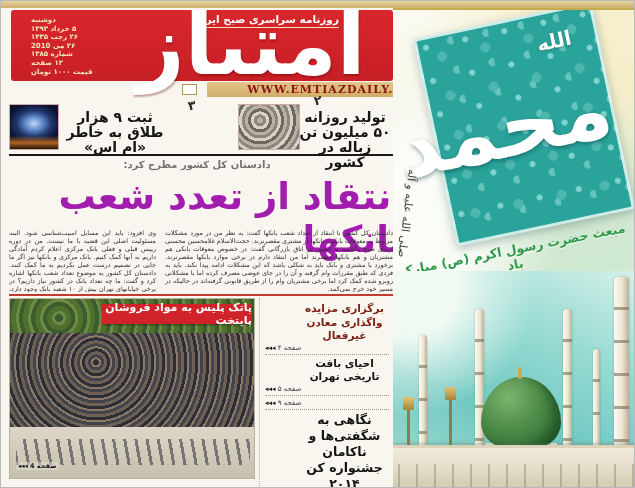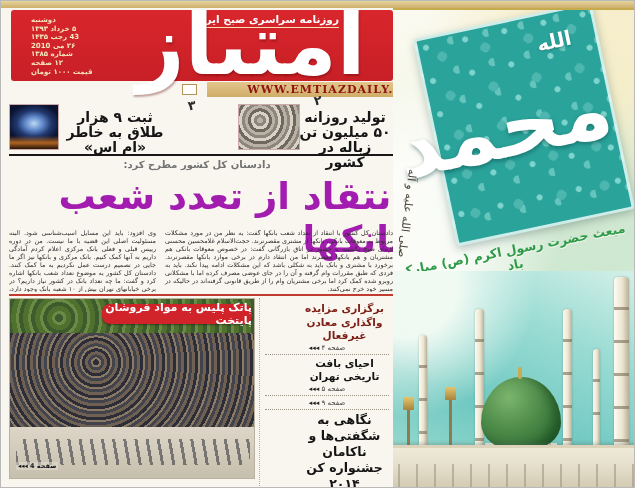--- a/index.html
+++ b/index.html
@@ -59,32 +59,32 @@
   
   .news-photo{position:absolute;left:8px;top:297px;width:246px;height:181px;border:1px solid #b9b2a2;
     background:
       repeating-linear-gradient(80deg,rgba(45,45,58,.55) 0 3px,rgba(0,0,0,0) 3px 11px) 6px 140px / 234px 26px no-repeat,
       linear-gradient(180deg,#ddd6c8,#c6beab) 0 128px / 246px 53px no-repeat,
       repeating-radial-gradient(circle at 35% 30%,#2d2d38 0 3px,#8a7a66 3px 5px,#43434c 5px 8px,#6e6053 8px 11px) 0 34px / 246px 98px no-repeat,
       repeating-radial-gradient(circle at 20% 50%,#3d5c2d 0 4px,#6a8a45 4px 7px,#50702e 7px 12px) 0 0 / 246px 38px no-repeat,
       #6b6658;}
   .photo-caption{position:absolute;left:92px;top:5px;width:150px;height:20px;
     background:#d0232a;color:#fff;font-weight:bold;font-size:11px;direction:rtl;
-    display:flex;align-items:center;justify-content:center;box-shadow:0 1px 2px rgba(0,0,0,.4);border-radius:8px;}
+    display:flex;align-items:center;justify-content:center;box-shadow:0 1px 2px rgba(0,0,0,.4);}
   .photo-ref{position:absolute;left:6px;bottom:8px;direction:rtl;font-size:6.5px;font-weight:bold;
     color:#15151c;background:rgba(225,220,205,.55);padding:0 2px;}
   
   .index-col{position:absolute;left:258px;top:297px;width:132px;height:190px;
     border-left:1px dotted #b3ab99;padding:2px 2px 0 5px;overflow:hidden;}
   .idx-item{border-bottom:1px dotted #9a9384;padding:2px 0 2px;}
   .idx-item:last-child{border-bottom:none;}
   .idx-title{direction:rtl;text-align:center;font-weight:bold;font-size:10.5px;line-height:13.5px;color:#141414;margin-left:35px;}
   .idx-first .idx-title{color:#7c2017;}
   .idx-big .idx-title{font-size:12.5px;line-height:16px;}
-  .idx-page{direction:rtl;text-align:center;font-size:7px;color:#3a3a3a;margin-top:1px;}
+  .idx-page{direction:rtl;text-align:left;font-size:7px;color:#3a3a3a;margin-top:1px;}
   .idx-page .arrows{letter-spacing:-1px;color:#222;}
   
   .occasion{position:absolute;left:392px;top:7px;width:243px;height:481px;overflow:hidden;
     border-top:2px solid #c5ab4e;
     background:
       radial-gradient(circle at 85% 6%,rgba(246,237,200,.9) 0 12%,rgba(0,0,0,0) 35%),
       radial-gradient(circle at 10% 45%,rgba(255,255,255,.75) 0 18%,rgba(0,0,0,0) 42%),
       radial-gradient(circle at 75% 40%,rgba(186,224,196,.55) 0 22%,rgba(0,0,0,0) 48%),
       linear-gradient(160deg,#fbfaf0 0%,#eef3e2 45%,#ddeddc 75%,#d2e7d4 100%);}
   .tile{position:absolute;left:40px;top:8px;width:182px;height:212px;transform:rotate(-12deg);
@@ -142,21 +142,21 @@
 <body>
 
 <div class="page">
 
   <div class="gold-strip"></div>
 
   <div class="red-band"></div>
   <div class="date-block">
     <div>دوشنبه</div>
     <div>۵ خرداد ۱۳۹۳</div>
-    <div>43 رجب ۱۴۳۵</div>
+    <div>۲۶ رجب ۱۴۳۵</div>
     <div>۲۶ می 2010</div>
     <div>شماره ۱۳۸۵</div>
     <div>۱۲ صفحه</div>
     <div>قیمت ۱۰۰۰ تومان</div>
   </div>
   <div class="tagline">روزنامه سراسری صبح ایران</div>
   <div class="masthead-title">امتیاز</div>
   <div class="url-bar">
     <span class="url-text">WWW.EMTIAZDAILY.IR</span>
   </div>

